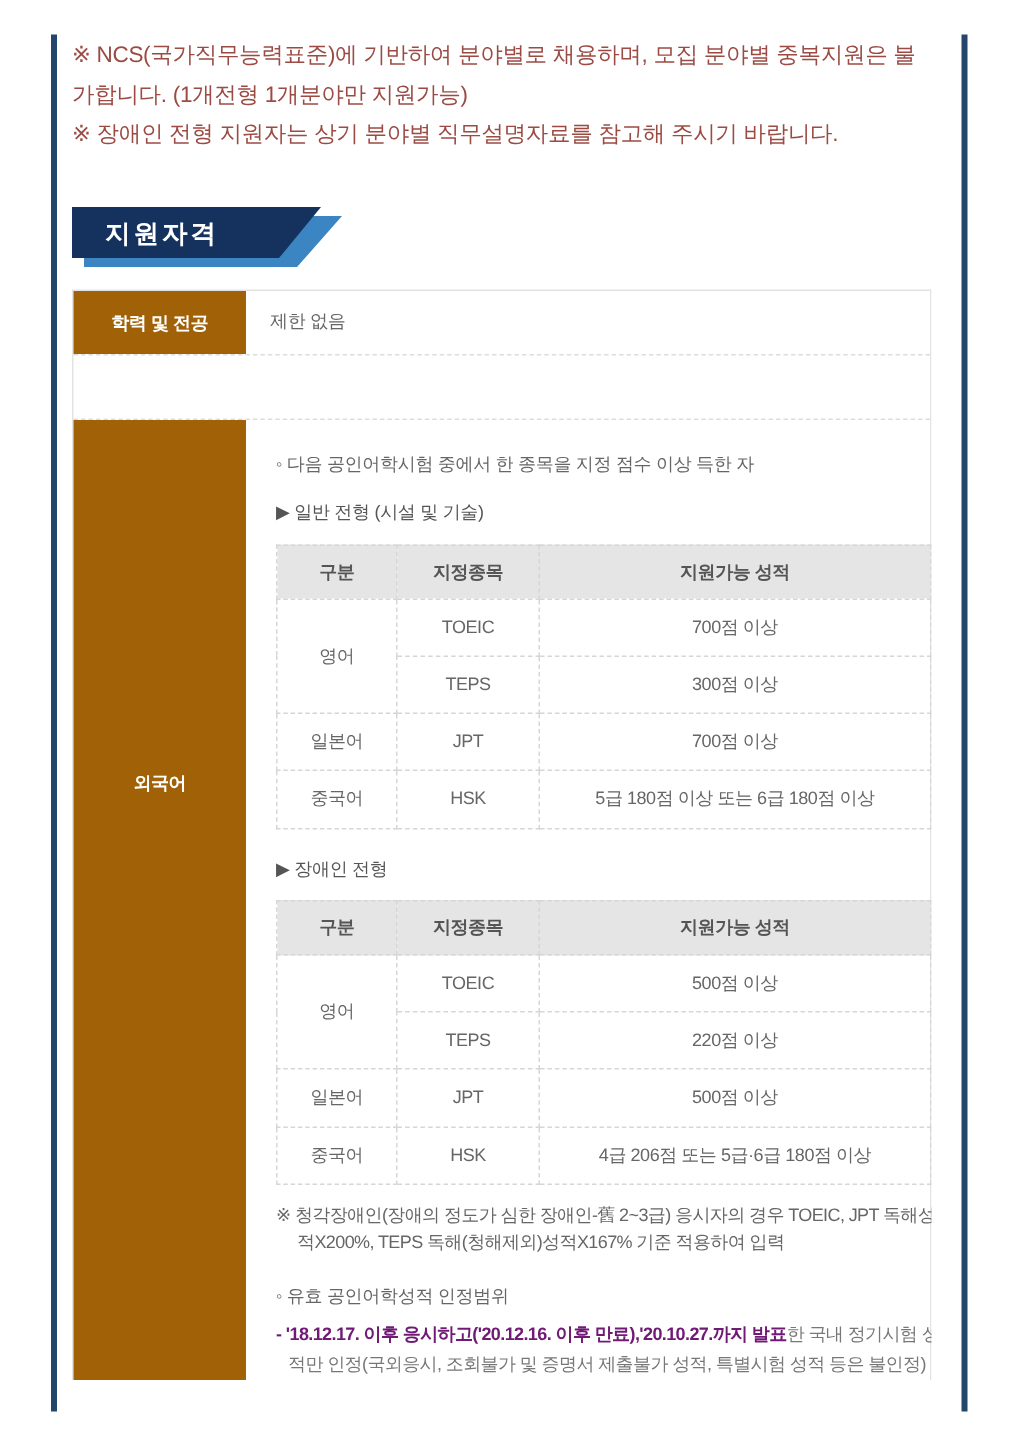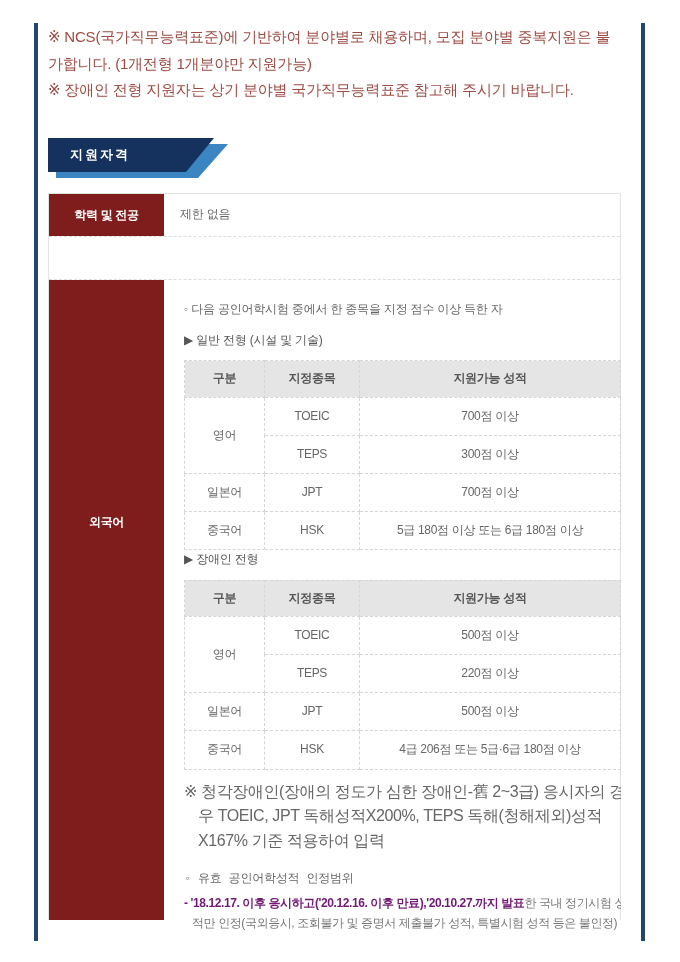--- a/index.html
+++ b/index.html
@@ -14,74 +14,74 @@
 
   .content { position:absolute; left:48px; top:24px; width:573px; height:917px; overflow:hidden; }
 
   .top-notes p { color:#9b4b43; font-size:15px; line-height:1.78; letter-spacing:-0.2px; }
 
   .banner-wrap { position:relative; margin-top:34px; height:38px; width:220px; }
   .banner-accent { position:absolute; left:8px; top:6px; width:172px; height:34px;
                    background:#3a85c2; clip-path:polygon(0 0,100% 0,calc(100% - 30px) 100%,0 100%); }
   .banner { position:absolute; left:0; top:0; width:166px; height:34px; background:#15325f;
             clip-path:polygon(0 0,100% 0,calc(100% - 28px) 100%,0 100%);
-            color:#fff; font-weight:bold; font-size:13px; letter-spacing:2px;
+            color:#fff; font-weight:bold; font-size:17px; letter-spacing:2px;
             display:flex; align-items:center; padding-left:22px; }
 
   .qual-table { margin-top:17px; border:1px solid #e3e3e3; border-bottom:none; }
   .q-row { display:flex; border-bottom:1px dashed #ddd; }
   .q-row:last-child { border-bottom:none; }
-  .label-cell { width:115px; min-width:115px; background:#7f1d1d; color:#fff; font-size:12px; font-weight:bold;
+  .label-cell { width:115px; min-width:115px; background:#a16207; color:#fff; font-size:12px; font-weight:bold;
                 display:flex; align-items:center; justify-content:center; letter-spacing:-0.3px; }
   .value-cell { flex:1; padding:0 16px; display:flex; flex-direction:column; justify-content:center;
                 font-size:12px; color:#666; line-height:1.6; letter-spacing:-0.2px; }
 
   .row-edu  { height:43px; }
   .row-age  { height:43px; }
   .row-mil  { height:62px; }
   .row-lang { height:640px; }
 
   .row-lang .label-cell { align-items:flex-start; justify-content:center; padding-top:234px; }
   .row-lang .value-cell { justify-content:space-between; padding:0 0 0 20px; }
 
   .circ-line { font-size:12px; color:#666; }
   .arrow-line { font-size:12px; color:#555; font-weight:normal; }
   .intro-line { margin-top:20px; }
   .h-general  { margin-top:12px; }
-  .h-disabled { }
+  .h-disabled { margin-top:16px; }
 
   table.score-table { width:436px; border-collapse:collapse; margin-top:10px; font-size:12px;
                       color:#666; text-align:center; table-layout:fixed; }
   table.score-table th { background:#e5e5e5; color:#555; font-weight:bold; padding:8px 4px;
                          border:1px dashed #d6d6d6; letter-spacing:-0.3px; }
   table.score-table td { padding:9px 4px; border:1px dashed #d6d6d6; letter-spacing:-0.3px; }
   .col-lang  { width:80px; }
   .col-test  { width:95px; }
   .col-score { width:261px; }
 
-  .deaf-note { margin-top:10px; width:445px; font-size:16px; color:#666; line-height:1.55;
+  .deaf-note { margin-top:10px; width:445px; font-size:12px; color:#666; line-height:1.55;
                padding-left:14px; text-indent:-14px; letter-spacing:-0.4px; }
 
-  .valid-head { margin-top:16px;font-family:Liberation Mono, monospace; }
+  .valid-head { margin-top:16px; }
   .valid-body { margin-top:5px; width:445px; font-size:12px; color:#777; line-height:1.65;
                 padding-left:8px; text-indent:-8px; letter-spacing:-0.4px; }
   .valid-body b { color:#701a75; }
 </style>
 </head>
 <body>
 
 <div class="page">
   <div class="vborder left"></div>
   <div class="vborder right"></div>
 
   <div class="content">
 
     <div class="top-notes">
       <p>※ NCS(국가직무능력표준)에 기반하여 분야별로 채용하며, 모집 분야별 중복지원은 불가합니다. (1개전형 1개분야만 지원가능)</p>
-      <p>※ 장애인 전형 지원자는 상기 분야별 국가직무능력표준 참고해 주시기 바랍니다.</p>
+      <p>※ 장애인 전형 지원자는 상기 분야별 직무설명자료를 참고해 주시기 바랍니다.</p>
     </div>
 
     <div class="banner-wrap">
       <div class="banner-accent"></div>
       <div class="banner">지원자격</div>
     </div>
 
     <div class="qual-table">
 
       <div class="q-row row-edu">

